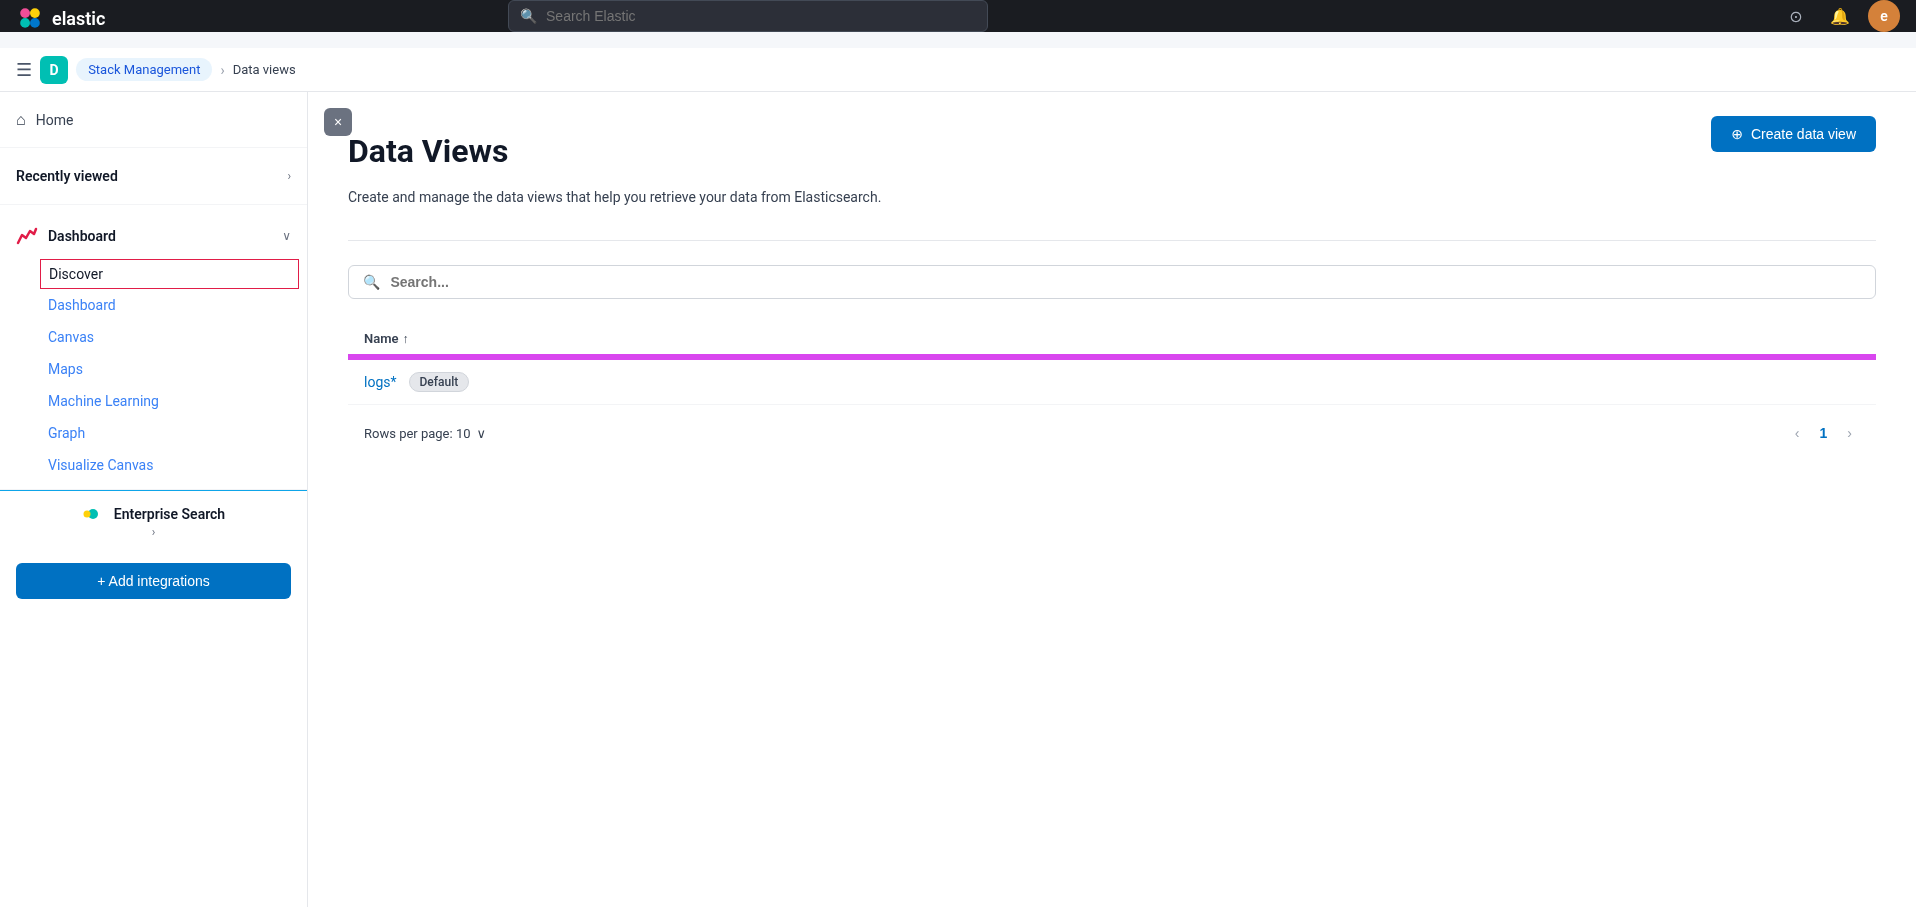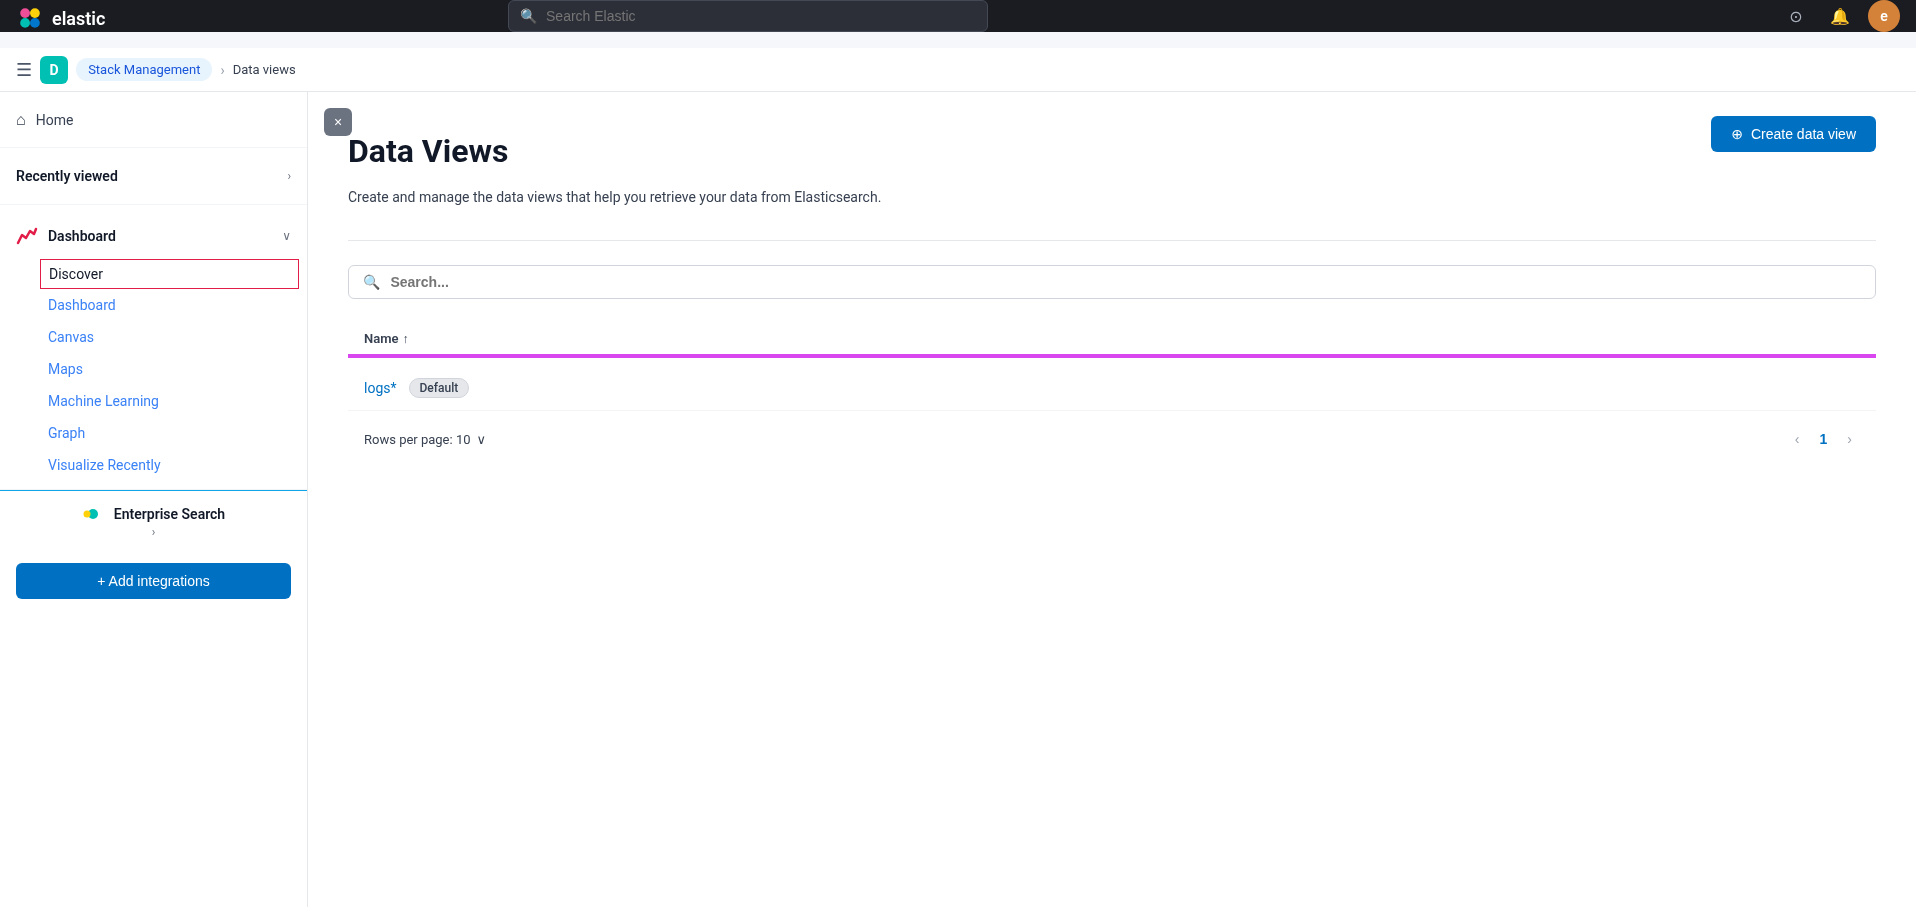--- a/index.html
+++ b/index.html
@@ -133,22 +133,22 @@
     .divider { border: none; border-top: 1px solid #e5e7eb; margin: 0 0 24px 0; }
 
     .search-box {
       display: flex; align-items: center; border: 1px solid #d1d5db; border-radius: 6px;
       padding: 8px 14px; gap: 10px; margin-bottom: 24px;
     }
     .search-box input { border: none; outline: none; font-size: 14px; color: #374151; width: 100%; font-weight: bold; }
     .search-box-icon { color: #9ca3af; font-size: 14px; }
 
     .table-header {
-      display: flex; align-items: flex-end; padding: 8px 16px; border-bottom: 4px solid #d946ef;
-      margin-bottom: 8px;
+      display: flex; align-items: flex-end; padding: 8px 16px; border-bottom: 6px solid #d946ef;
+      margin-bottom: 0;
     }
     .col-name {
       font-size: 13px; font-weight: 600; color: #374151;
       display: flex; align-items: center; gap: 4px;
     }
     .sort-icon { font-size: 12px; color: #374151; }
 
     .table-row {
       display: flex; align-items: center; padding: 12px 16px;
       border-bottom: 1px solid #f3f4f6;
@@ -236,21 +236,21 @@
         </span>
         <span class="chevron">∨</span>
       </div>
 
       <div class="sidebar-sub-item active">Discover</div>
       <div class="sidebar-sub-item">Dashboard</div>
       <div class="sidebar-sub-item">Canvas</div>
       <div class="sidebar-sub-item">Maps</div>
       <div class="sidebar-sub-item">Machine Learning</div>
       <div class="sidebar-sub-item">Graph</div>
-      <div class="sidebar-sub-item">Visualize Recently</div>
+      <div class="sidebar-sub-item">Visualize Canvas</div>
     </div>
 
     <div class="sidebar-group-header-enterprise">
       <span class="sidebar-group-title">
         <svg class="enterprise-icon" viewBox="0 0 22 22" xmlns="http://www.w3.org/2000/svg">
           <circle cx="11" cy="11" r="5" fill="#00bfb3"></circle>
           <circle cx="5" cy="11" r="3.5" fill="#fed10a"></circle>
         </svg>
         <span>Enterprise Search</span>
       </span>

